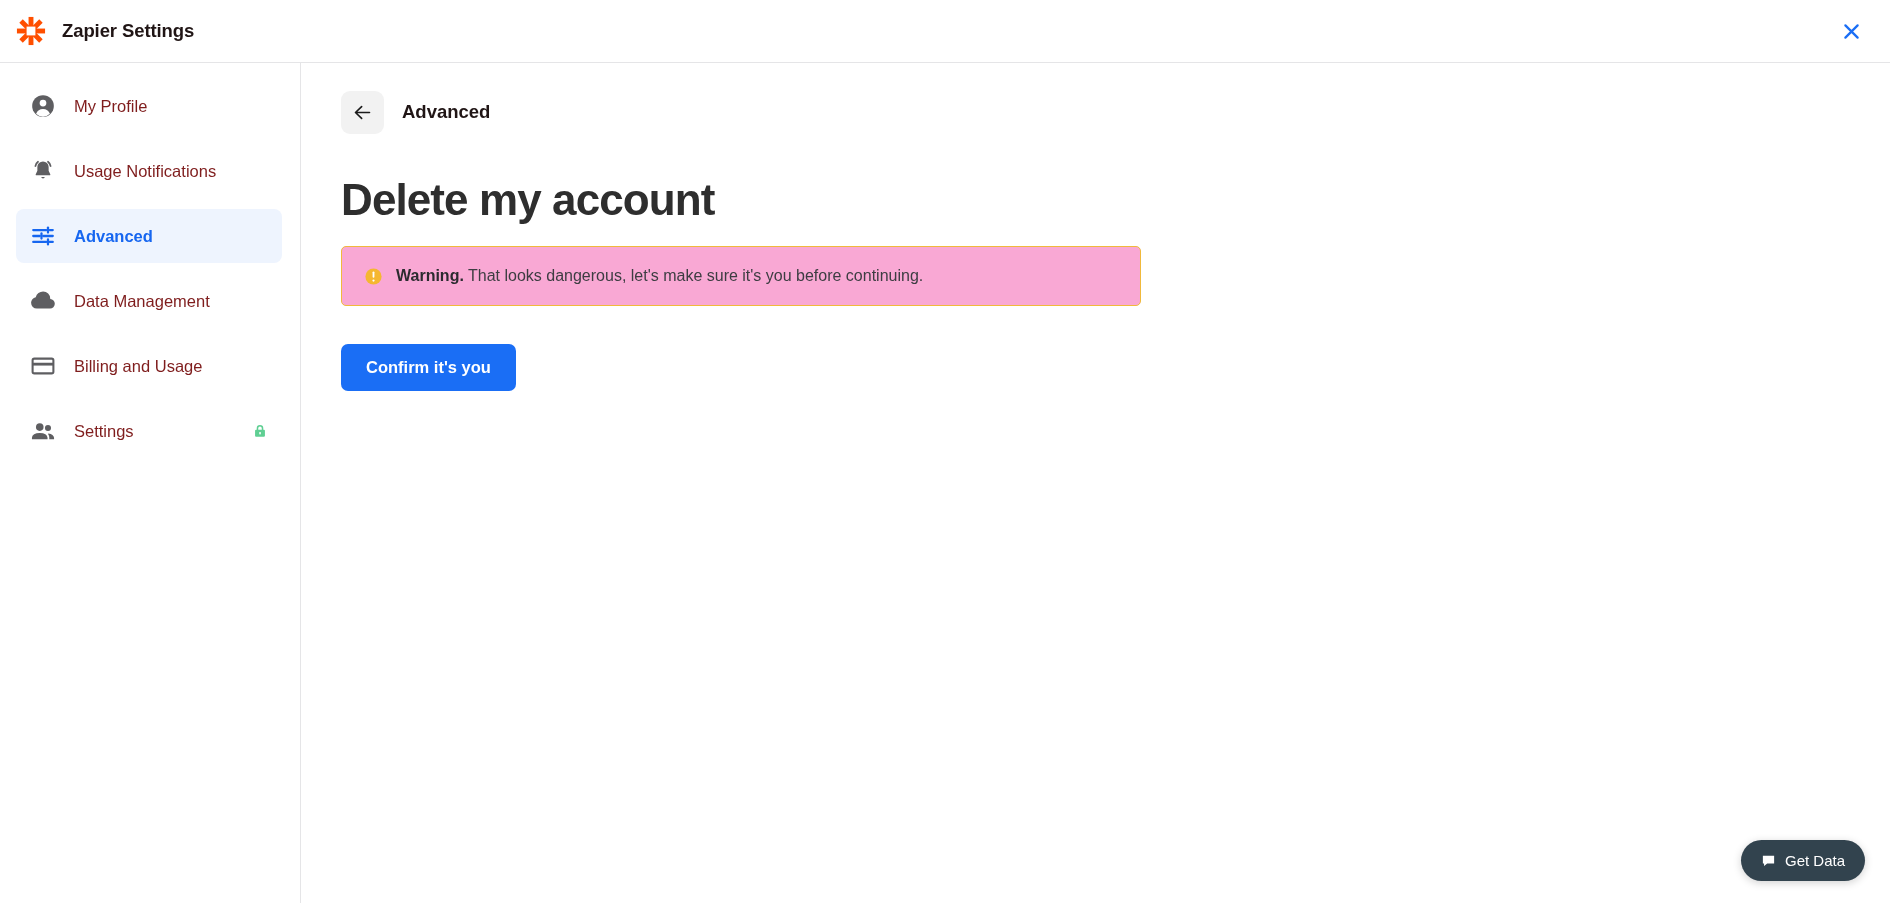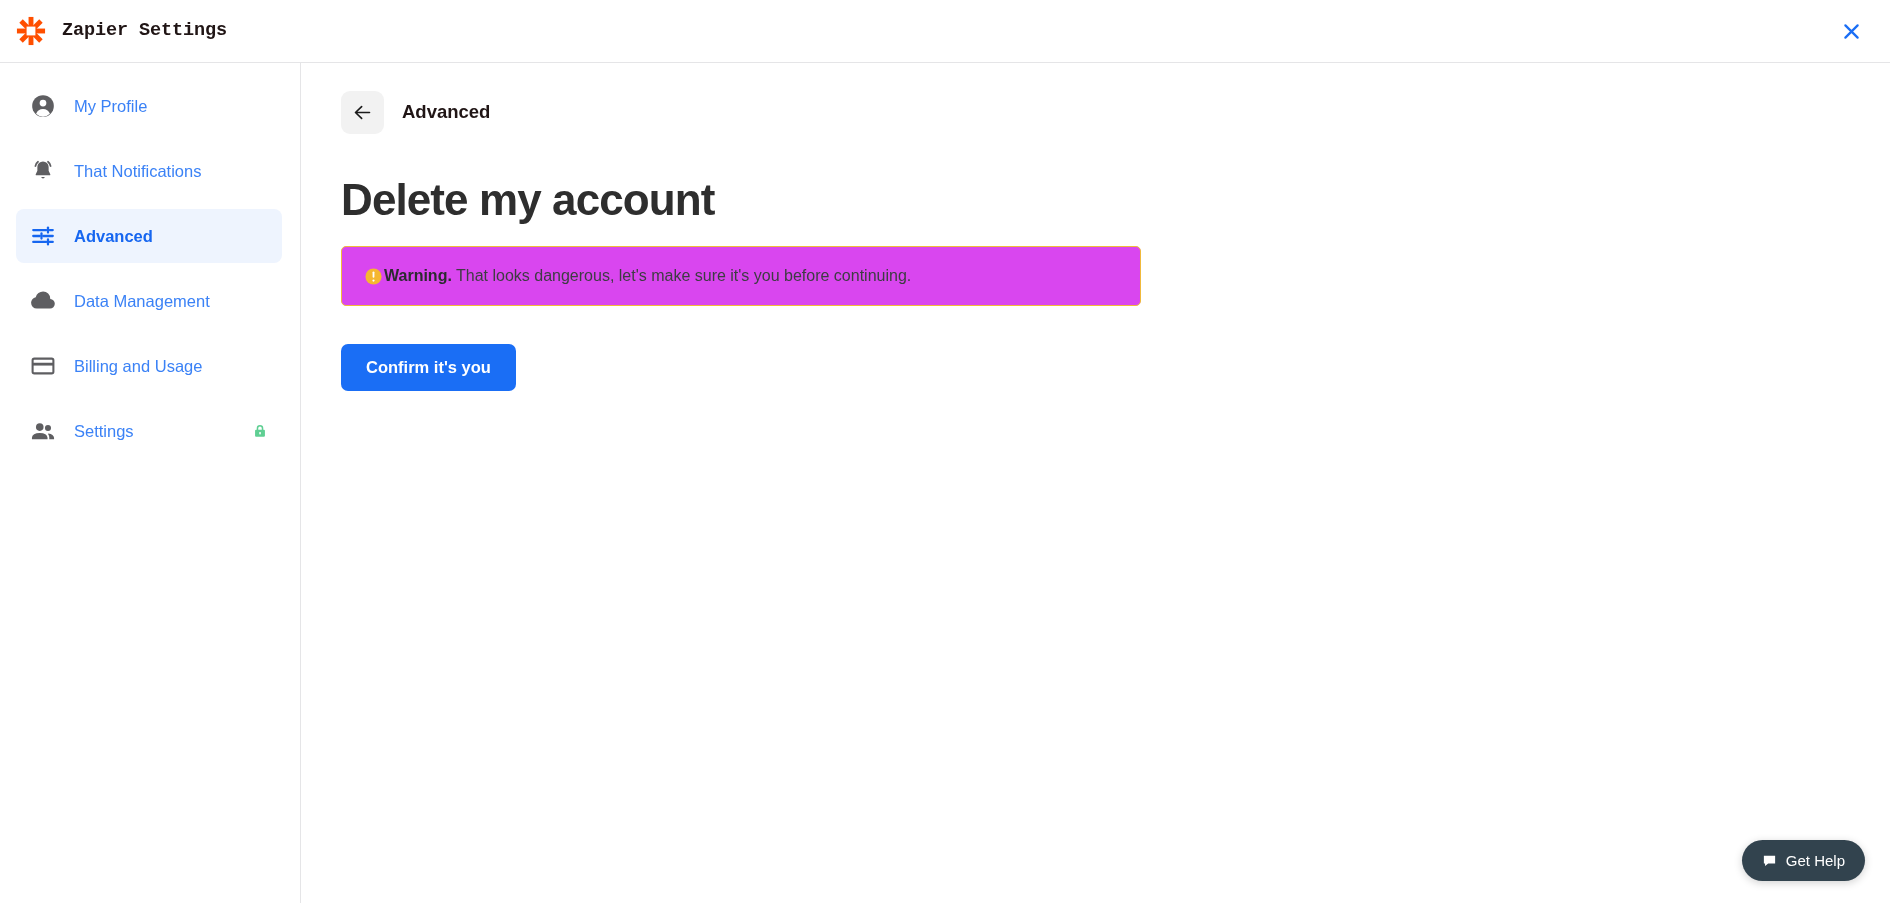--- a/index.html
+++ b/index.html
@@ -25,21 +25,20 @@
 
   
   .topbar {
     height: 63px;
     flex: 0 0 63px;
     border-bottom: 1px solid #e5e5e7;
     display: flex;
     align-items: center;
     padding: 0 22px 0 16px;
     background: #fff;
-    font-family: Liberation Mono, monospace;
   }
   .brand {
     display: flex;
     align-items: center;
     gap: 16px;
   }
   .zapier-logo {
     width: 30px;
     height: 30px;
     display: block;
@@ -92,21 +91,21 @@
   }
   .nav-item .nav-icon {
     width: 26px; height: 26px;
     flex: 0 0 26px;
     display: flex; align-items: center; justify-content: center;
     color: #5e5e61;
   }
   .nav-item .nav-icon svg { display: block; }
   .nav-label {
     font-size: 16.5px;
-    color: #3b82f6;
+    color: #7f1d1d;
     line-height: 1;
     white-space: nowrap;
   }
   .nav-item.active {
     background: #eef4fe;
   }
   .nav-item.active .nav-label {
     color: #1666f0;
     font-weight: 700;
   }
@@ -160,26 +159,26 @@
     color: #2e2e2e;
     letter-spacing: -0.9px;
     line-height: 1.1;
     margin-bottom: 22px;
   }
 
   
   .alert {
     width: 800px;
     border: 1px solid #f0b93b;
-    background: #d946ef;
+    background: #f9a8d4;
     border-radius: 5px;
     padding: 18px 22px;
     display: flex;
     align-items: center;
-    gap: 1px;
+    gap: 13px;
     margin-bottom: 38px;
   }
   .alert-icon {
     flex: 0 0 19px;
     width: 19px; height: 19px;
     display: flex; align-items: center; justify-content: center;
   }
   .alert-icon svg { display: block; }
   .alert-text {
     font-size: 16px;
@@ -278,21 +277,21 @@
 
       <a class="nav-item">
         <span class="nav-icon">
           <svg width="26" height="26" viewBox="0 0 24 24" aria-hidden="true">
             <path d="M12 3.2a5.2 5.2 0 0 0-5.2 5.2v3.4L5.3 15.1a.6.6 0 0 0 .55.9h12.3a.6.6 0 0 0 .55-.9l-1.5-3.3V8.4A5.2 5.2 0 0 0 12 3.2z" fill="#5e5e61"></path>
             <path d="M10.3 17.6a1.75 1.75 0 0 0 3.4 0z" fill="#5e5e61"></path>
             <path d="M5.0 7.4A6.1 6.1 0 0 1 7.4 3.4" stroke="#5e5e61" stroke-width="1.6" fill="none" stroke-linecap="round"></path>
             <path d="M19.0 7.4A6.1 6.1 0 0 0 16.6 3.4" stroke="#5e5e61" stroke-width="1.6" fill="none" stroke-linecap="round"></path>
           </svg>
         </span>
-        <span class="nav-label">That Notifications</span>
+        <span class="nav-label">Usage Notifications</span>
       </a>
 
       <a class="nav-item active">
         <span class="nav-icon">
           <svg width="26" height="26" viewBox="0 0 24 24" aria-hidden="true">
             <g stroke="#1666f0" stroke-width="2.1" stroke-linecap="round">
               <line x1="3" y1="6.5" x2="15" y2="6.5"></line>
               <line x1="18.2" y1="6.5" x2="21" y2="6.5"></line>
               <line x1="3" y1="12" x2="9" y2="12"></line>
               <line x1="12.2" y1="12" x2="21" y2="12"></line>
@@ -380,18 +379,18 @@
         <button class="btn-primary">Confirm it's you</button>
 
       </div>
 
       <button class="get-help">
         <span class="gh-icon">
           <svg width="15" height="15" viewBox="0 0 24 24" aria-hidden="true">
             <path d="M3 4.4h18v12.2h-11.1L4.9 20.6v-4h-1.9z" fill="#ffffff"></path>
           </svg>
         </span>
-        <span>Get Help</span>
+        <span>Get Data</span>
       </button>
     </main>
 
   </div>
 </div>
 
 </body></html>

